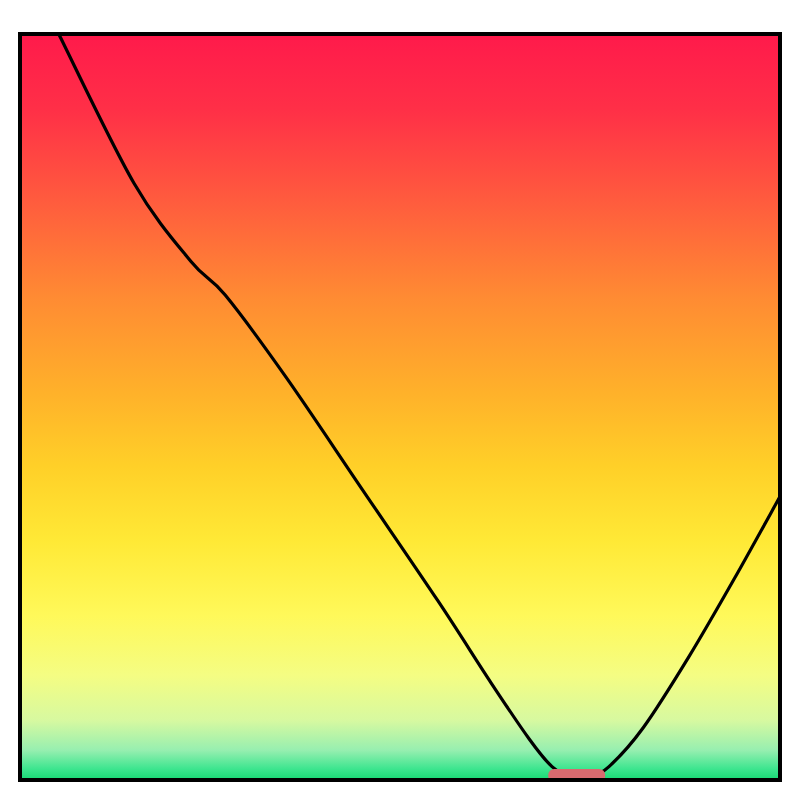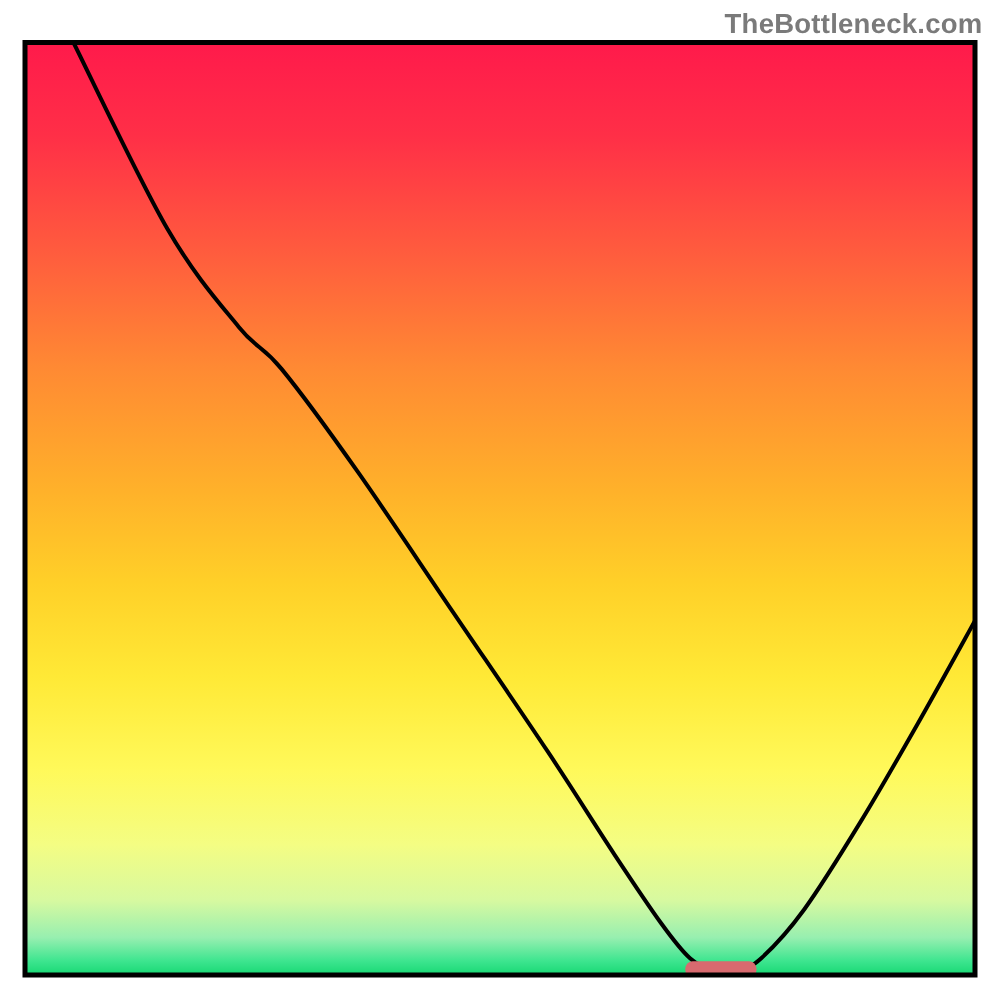--- a/index.html
+++ b/index.html
@@ -25,21 +25,20 @@
     color: #7a7a7a;
     letter-spacing: 0.2px;
     z-index: 10;
   }
   svg { display: block; }
 </style>
 </head>
 <body>
 
 <div class="stage">
-  <div class="watermark">TheBottleneck.com</div>
 
   <svg id="chart-svg" width="800" height="800" viewBox="0 0 800 800">
     <defs>
       <linearGradient id="bg-grad" x1="0" y1="0" x2="0" y2="1">
           <stop offset="0.00%" stop-color="#ff1a4b"></stop>
           <stop offset="10.00%" stop-color="#ff2f47"></stop>
           <stop offset="22.00%" stop-color="#ff5a3e"></stop>
           <stop offset="35.00%" stop-color="#ff8a33"></stop>
           <stop offset="48.00%" stop-color="#ffb12a"></stop>
           <stop offset="58.00%" stop-color="#ffd028"></stop>

